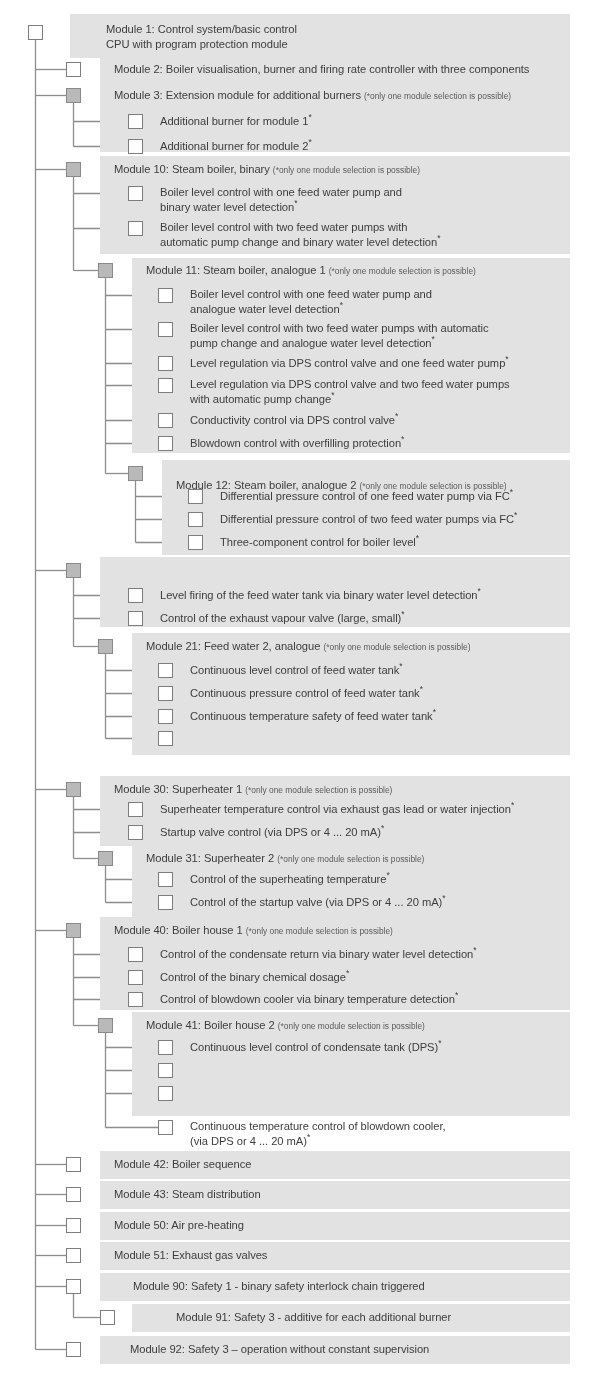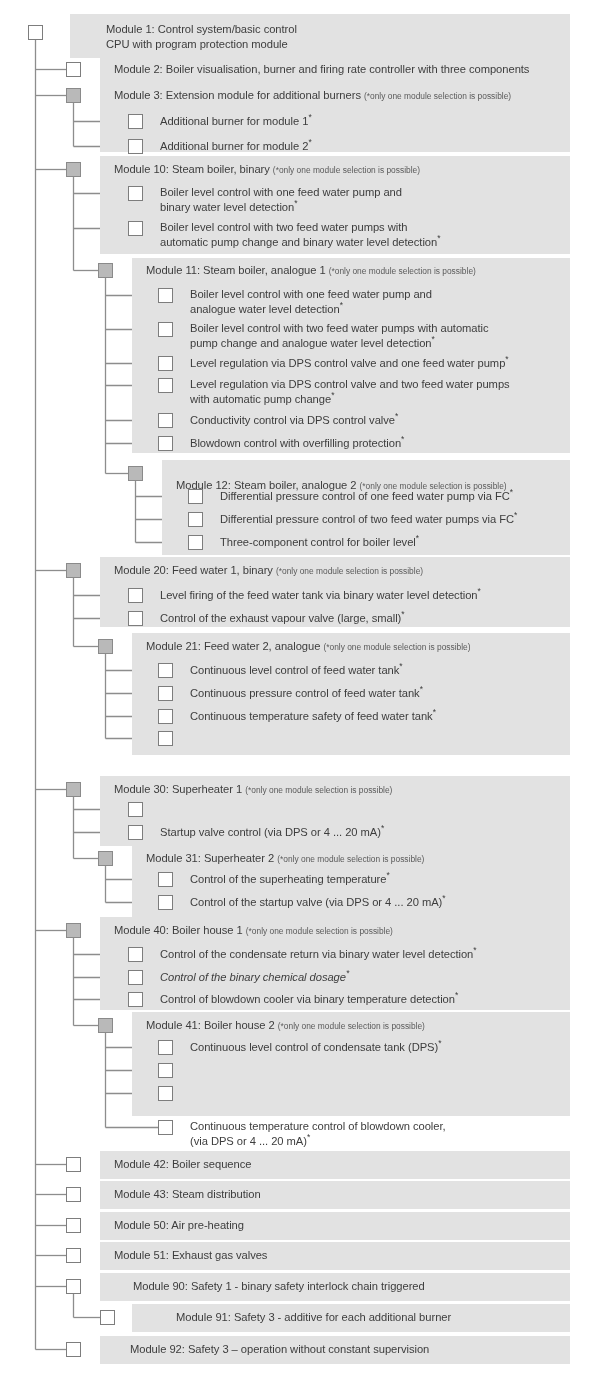--- a/index.html
+++ b/index.html
@@ -175,57 +175,57 @@
     <div class="cbox parent" style="left: 128px; top: 466px;"></div>
     <div class="label" style="left: 176px; top: 466px; margin-top: 12px;"><span>Module 12: Steam boiler, analogue 2</span> <span class="note">(*only one module selection is possible)</span></div>
     <div class="cbox" style="left: 188px; top: 489px;"></div>
     <div class="label" style="left: 220px; top: 489px;"><span>Differential pressure control of one feed water pump via FC</span><span class="star">*</span></div>
     <div class="cbox" style="left: 188px; top: 512px;"></div>
     <div class="label" style="left: 220px; top: 512px;"><span>Differential pressure control of two feed water pumps via FC</span><span class="star">*</span></div>
     <div class="cbox" style="left: 188px; top: 535px;"></div>
     <div class="label" style="left: 220px; top: 535px;"><span>Three-component control for boiler level</span><span class="star">*</span></div>
     <div class="panel" style="left: 100px; top: 557px; width: 470px; height: 70px;"></div>
     <div class="cbox parent" style="left: 66px; top: 563px;"></div>
-    <div class="label" style="left: 114px; top: 563px;"><span>Module 20: Feed water 1, binary</span> <span class="note">(*only one module selection is possible)</span></div>
     <div class="cbox" style="left: 128px; top: 588px;"></div>
     <div class="label" style="left: 160px; top: 588px;"><span>Level firing of the feed water tank via binary water level detection</span><span class="star">*</span></div>
     <div class="cbox" style="left: 128px; top: 611px;"></div>
     <div class="label" style="left: 160px; top: 611px;"><span>Control of the exhaust vapour valve (large, small)</span><span class="star">*</span></div>
     <div class="panel" style="left: 132px; top: 633px; width: 438px; height: 122px;"></div>
     <div class="cbox parent" style="left: 98px; top: 639px;"></div>
     <div class="label" style="left: 146px; top: 639px;"><span>Module 21: Feed water 2, analogue</span> <span class="note">(*only one module selection is possible)</span></div>
     <div class="cbox" style="left: 158px; top: 663px;"></div>
     <div class="label" style="left: 190px; top: 663px;"><span>Continuous level control of feed water tank</span><span class="star">*</span></div>
     <div class="cbox" style="left: 158px; top: 686px;"></div>
     <div class="label" style="left: 190px; top: 686px;"><span>Continuous pressure control of feed water tank</span><span class="star">*</span></div>
     <div class="cbox" style="left: 158px; top: 709px;"></div>
     <div class="label" style="left: 190px; top: 709px;"><span>Continuous temperature safety of feed water tank</span><span class="star">*</span></div>
     <div class="cbox" style="left: 158px; top: 731px;"></div>
     <div class="label" style="left: 190px; top: 730px; margin-top: 48px;"><span>Continuous control of exhaust vapour valve
 (via DPS or 4 ... 20 mA)</span></div>
     <div class="panel" style="left: 100px; top: 776px; width: 470px; height: 70px;"></div>
     <div class="cbox parent" style="left: 66px; top: 782px;"></div>
     <div class="label" style="left: 114px; top: 782px;"><span>Module 30: Superheater 1</span> <span class="note">(*only one module selection is possible)</span></div>
     <div class="cbox" style="left: 128px; top: 802px;"></div>
+    <div class="label" style="left: 160px; top: 802px;"><span>Superheater temperature control via exhaust gas lead or water injection</span><span class="star">*</span></div>
     <div class="cbox" style="left: 128px; top: 825px;"></div>
     <div class="label" style="left: 160px; top: 825px;"><span>Startup valve control (via DPS or 4 ... 20 mA)</span><span class="star">*</span></div>
     <div class="panel" style="left: 132px; top: 845px; width: 438px; height: 72px;"></div>
     <div class="cbox parent" style="left: 98px; top: 851px;"></div>
     <div class="label" style="left: 146px; top: 851px;"><span>Module 31: Superheater 2</span> <span class="note">(*only one module selection is possible)</span></div>
     <div class="cbox" style="left: 158px; top: 872px;"></div>
     <div class="label" style="left: 190px; top: 872px;"><span>Control of the superheating temperature</span><span class="star">*</span></div>
     <div class="cbox" style="left: 158px; top: 895px;"></div>
     <div class="label" style="left: 190px; top: 895px;"><span>Control of the startup valve (via DPS or 4 ... 20 mA)</span><span class="star">*</span></div>
     <div class="panel" style="left: 100px; top: 917px; width: 470px; height: 93px;"></div>
     <div class="cbox parent" style="left: 66px; top: 923px;"></div>
     <div class="label" style="left: 114px; top: 923px;"><span>Module 40: Boiler house 1</span> <span class="note">(*only one module selection is possible)</span></div>
     <div class="cbox" style="left: 128px; top: 947px;"></div>
     <div class="label" style="left: 160px; top: 947px;"><span>Control of the condensate return via binary water level detection</span><span class="star">*</span></div>
     <div class="cbox" style="left: 128px; top: 970px;"></div>
-    <div class="label" style="left: 160px; top: 970px; font-style: italic;"><span>Control of the binary chemical dosage</span><span class="star">*</span></div>
+    <div class="label" style="left: 160px; top: 970px;"><span>Control of the binary chemical dosage</span><span class="star">*</span></div>
     <div class="cbox" style="left: 128px; top: 992px;"></div>
     <div class="label" style="left: 160px; top: 992px;"><span>Control of blowdown cooler via binary temperature detection</span><span class="star">*</span></div>
     <div class="panel" style="left: 132px; top: 1012px; width: 438px; height: 104px;"></div>
     <div class="cbox parent" style="left: 98px; top: 1018px;"></div>
     <div class="label" style="left: 146px; top: 1018px;"><span>Module 41: Boiler house 2</span> <span class="note">(*only one module selection is possible)</span></div>
     <div class="cbox" style="left: 158px; top: 1040px;"></div>
     <div class="label" style="left: 190px; top: 1040px;"><span>Continuous level control of condensate tank (DPS)</span><span class="star">*</span></div>
     <div class="cbox" style="left: 158px; top: 1063px;"></div>
     <div class="cbox" style="left: 158px; top: 1086px;"></div>
     <div class="cbox" style="left: 158px; top: 1120px;"></div>

